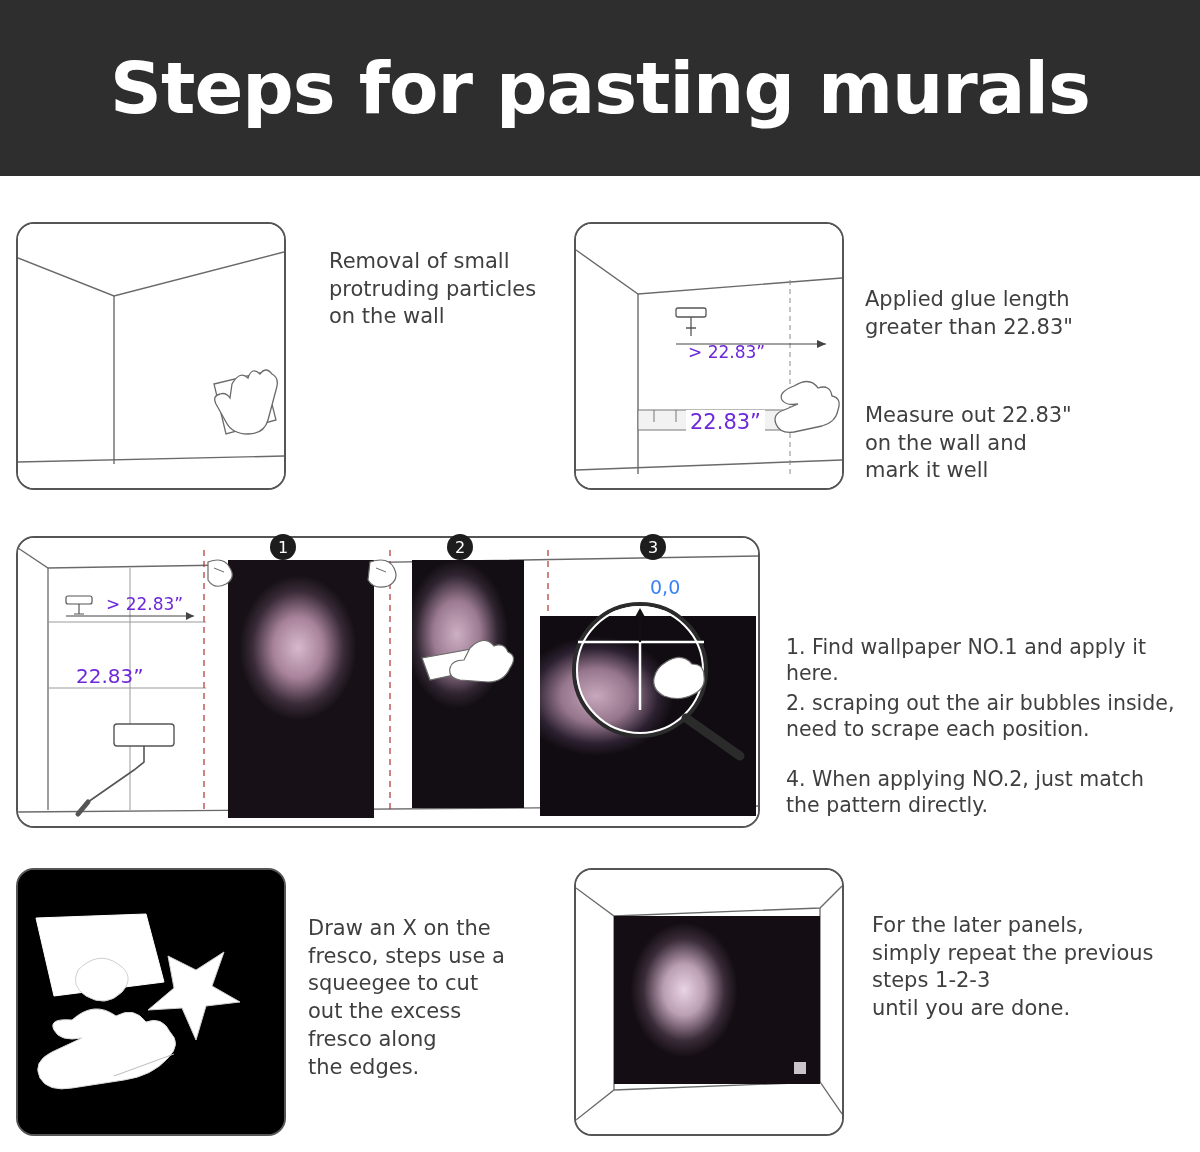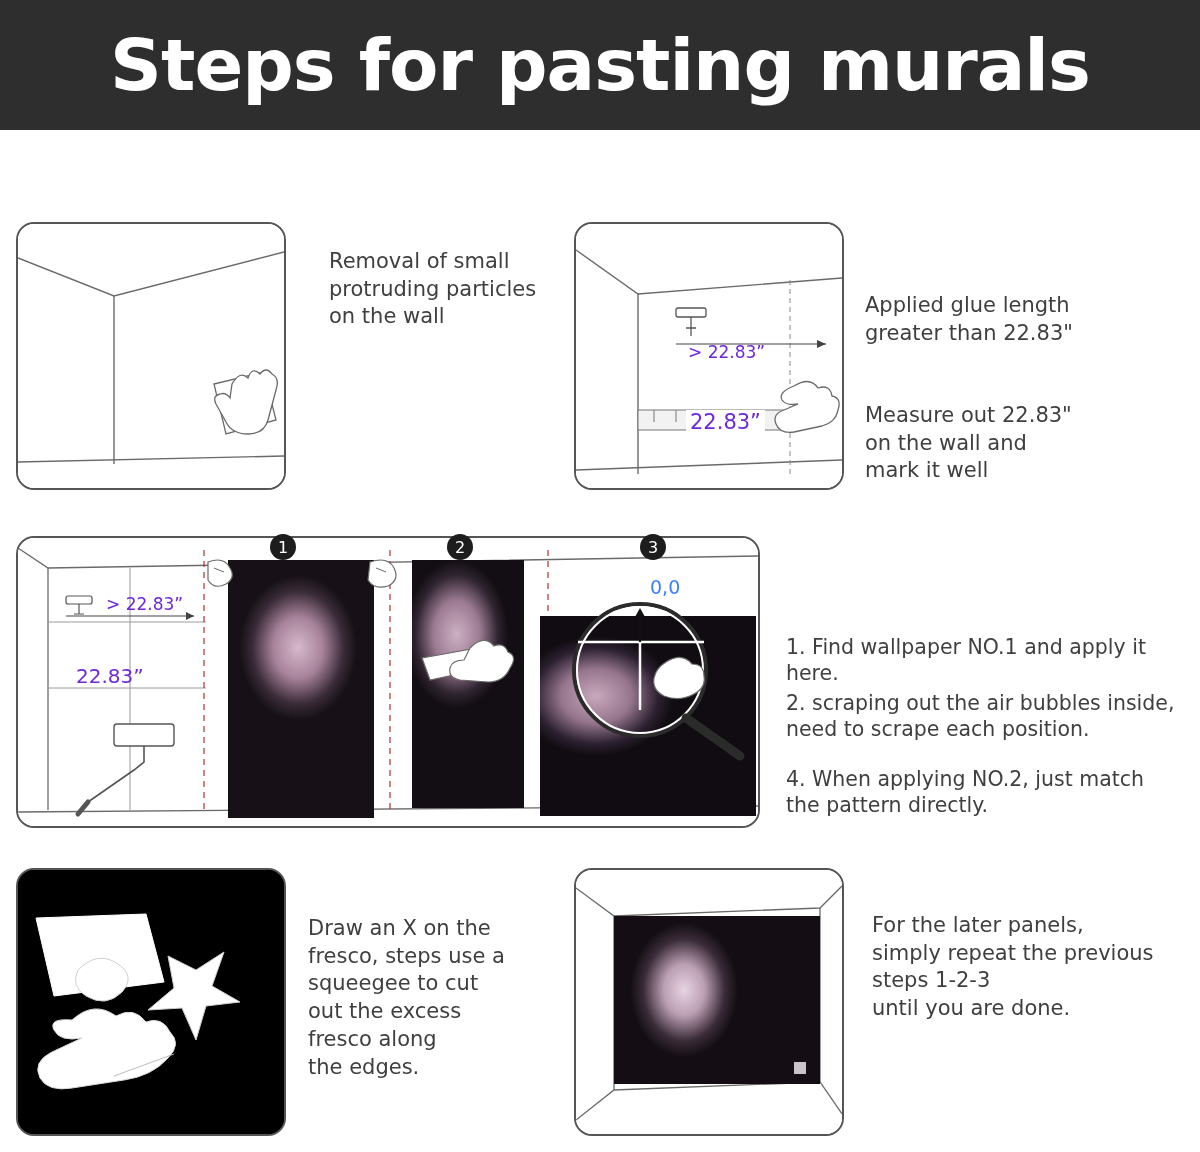--- a/index.html
+++ b/index.html
@@ -12,21 +12,21 @@
     height: 1152px;
     font-family: "DejaVu Sans", sans-serif;
     color: #3a3a3a;
     overflow: hidden;
     position: relative;
   }
 
   
   .header {
     width: 1200px;
-    height: 130px;
+    height: 176px;
     background: #2e2e2e;
     display: flex;
     align-items: center;
     justify-content: center;
     box-sizing: border-box;
   }
   .header-title {
     color: #ffffff;
     font-size: 72px;
     font-weight: bold;
@@ -50,21 +50,21 @@
     line-height: 1.32;
     color: #3f3f3f;
     white-space: pre-line;
   }
 
   
   #panel-wall-clean { left: 16px;  top: 222px;  width: 270px; height: 268px; }
   #panel-glue-measure { left: 574px; top: 222px; width: 270px; height: 268px; }
 
   .cap-1 { left: 305px; top: 248px; width: 250px; margin-left: 24px; }
-  .cap-2 { left: 865px; top: 292px; width: 265px; }
+  .cap-2 { left: 865px; top: 286px; width: 265px; }
   .cap-3 { left: 865px; top: 402px; width: 290px; }
 
   
   #panel-apply { left: 16px; top: 536px; width: 744px; height: 292px; }
   #please-use {
     left: 780px; top: 540px; width: 410px;
     text-align: center; font-size: 22px; line-height: 1.3; color: #3f3f3f;
   }
   .step-line {
     position: absolute; left: 786px; width: 400px;

